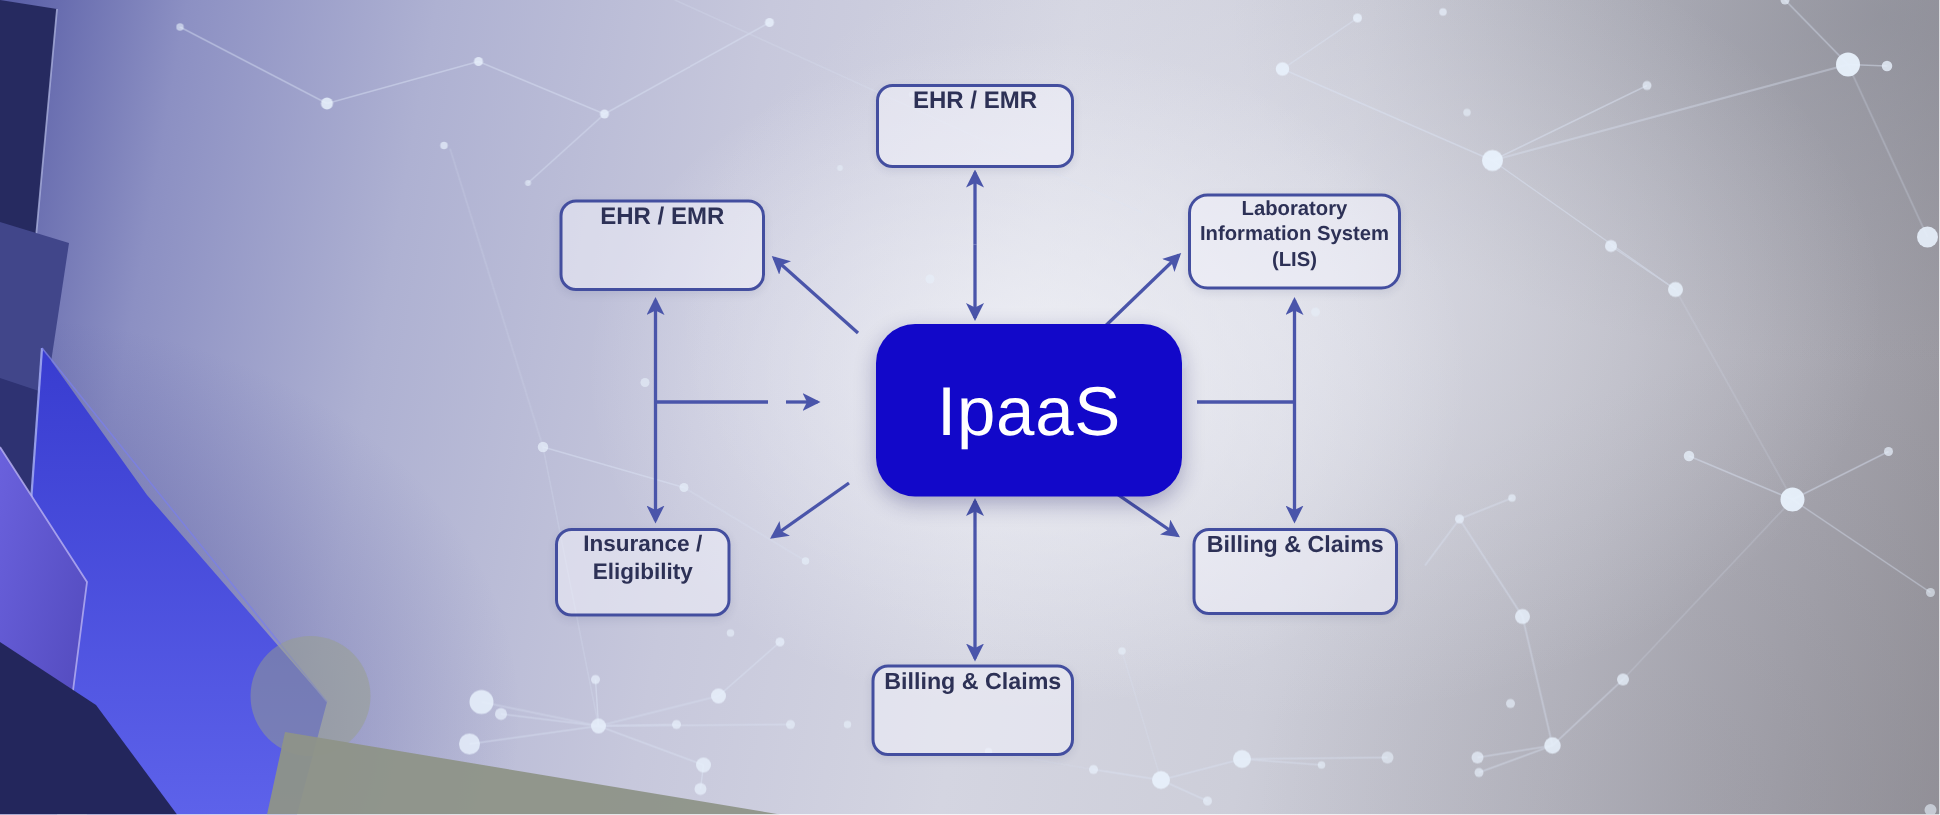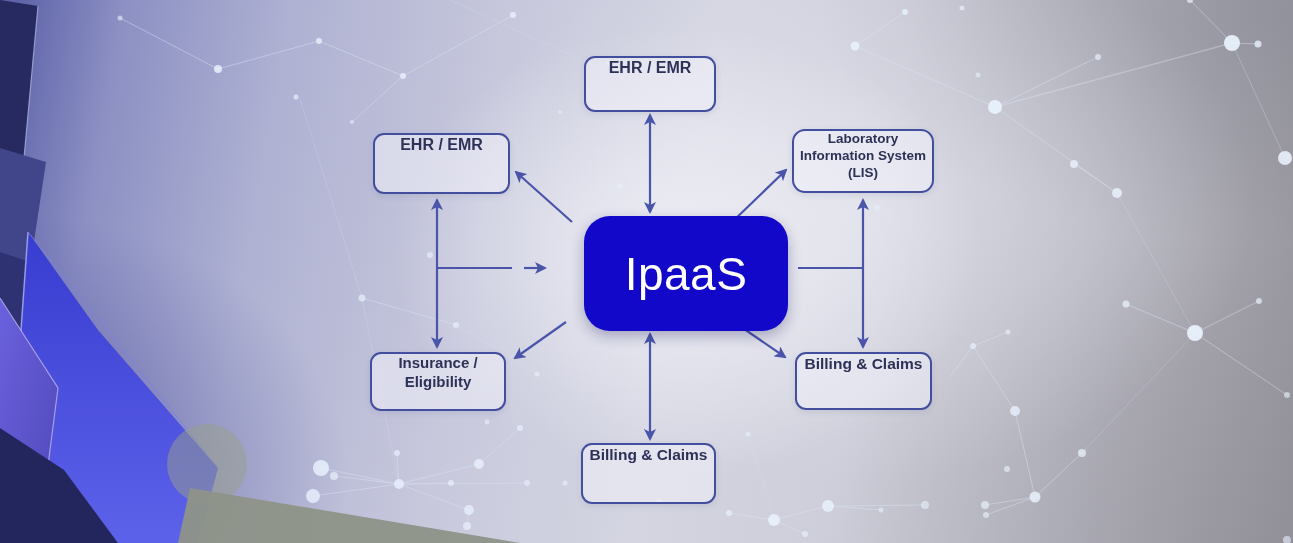--- a/index.html
+++ b/index.html
@@ -35,21 +35,21 @@
     color:var(--label-color);
     font-weight:700;
     white-space:pre-line;
     line-height:1.25;
     box-sizing:border-box;
     box-shadow:0 2px 6px rgba(40,45,100,0.10);
   }
   .node-ehr-top      {left:584px;top:56px;  width:132px;height:56px;font-size:16px;}
   .node-ehr-left     {left:373px;top:133px; width:137px;height:61px;font-size:16px;}
   .node-lis          {left:792px;top:129px; width:142px;height:64px;font-size:13.5px;border-radius:13px;}
-  .node-insurance    {left:370px;top:352px; width:136px;height:59px;font-size:15px;}
+  .node-insurance    {left:370px;top:352px; width:117px;height:59px;font-size:15px;}
   .node-billing-right{left:795px;top:352px; width:137px;height:58px;font-size:15.5px;}
   .node-billing-bottom{left:581px;top:443px;width:135px;height:61px;font-size:15.5px;}
   
   .center-node{
     position:absolute;left:552px;top:216px;width:204px;height:115px;
     background:var(--center-fill);
     border-radius:26px;
     display:flex;align-items:center;justify-content:center;
     color:var(--center-text);
     font-size:46px;font-weight:500;letter-spacing:0.5px;

